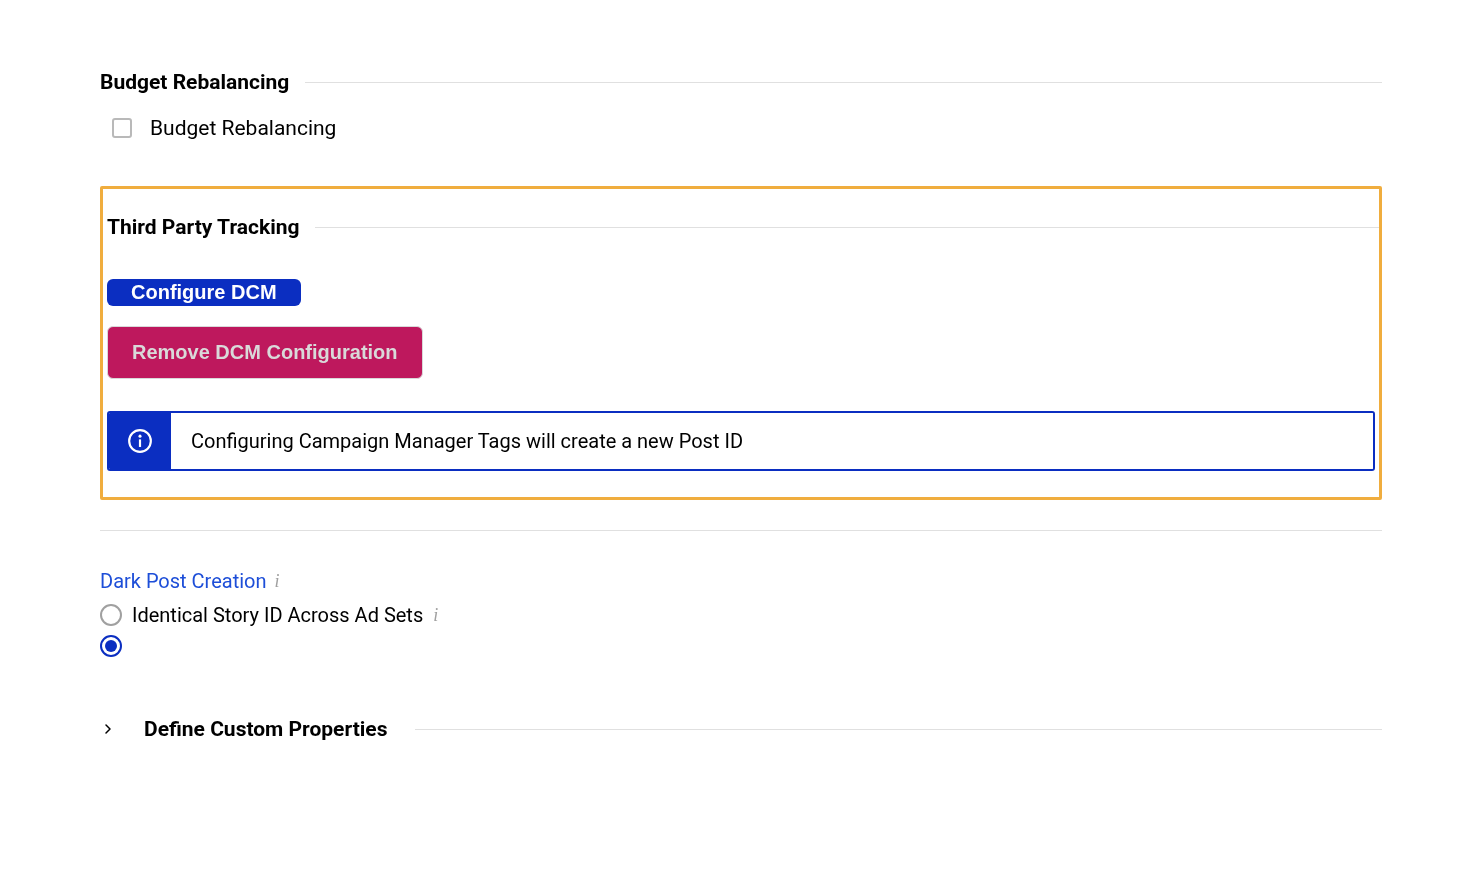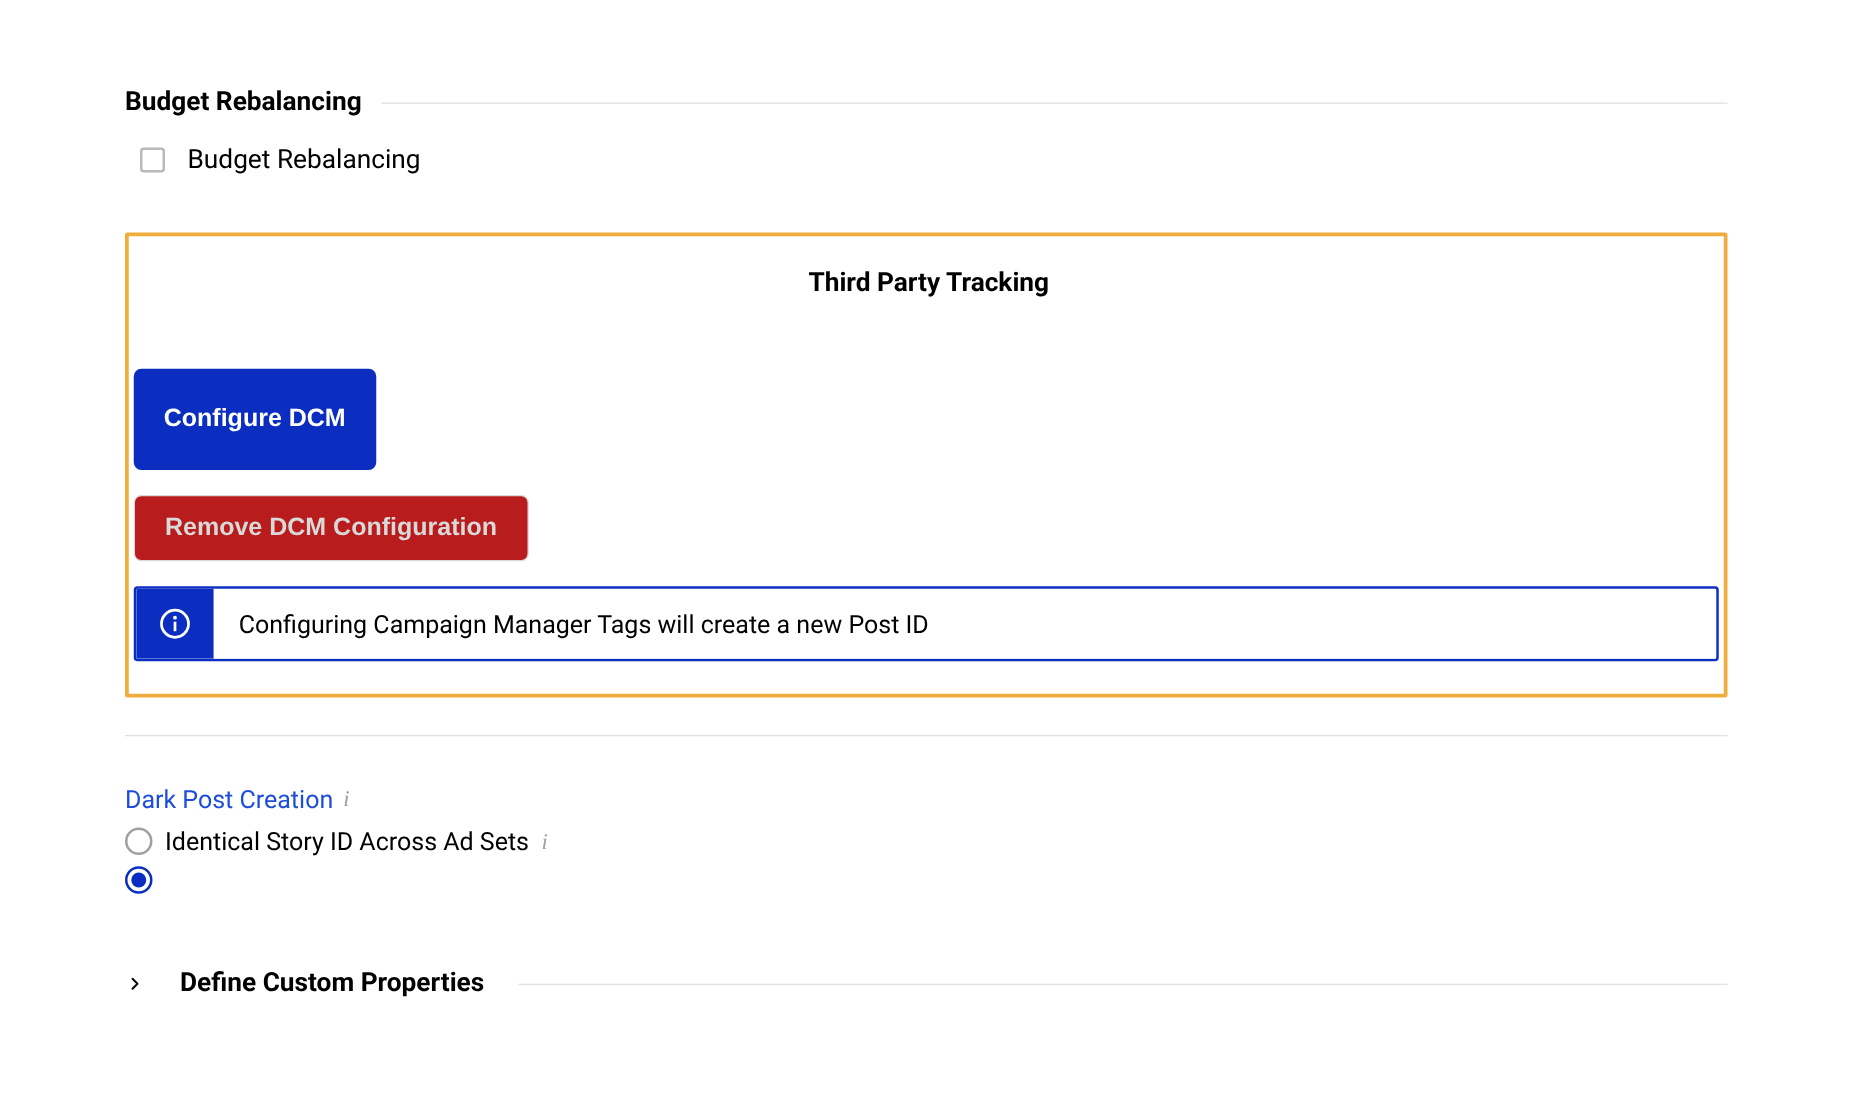--- a/index.html
+++ b/index.html
@@ -62,49 +62,48 @@
     }
     .highlight-inner {
       padding: 0 0 0 0;
     }
     .tpt-header {
       display: flex;
       align-items: center;
       gap: 16px;
       margin: 0 0 40px 0;
       padding: 0 0 0 0;
-      flex-direction: column;
     }
     .tpt-title {
       font-size: 21px;
       font-weight: 700;
       color: #000;
       white-space: nowrap;
       padding-left: 0;
     }
     .btn-primary {
       display: inline-flex;
       align-items: center;
       justify-content: center;
       background: #0b2ec1;
       color: #fff;
       font-size: 20px;
       font-weight: 600;
-      padding: 29px 24px;
+      padding: 2px 24px;
       border: none;
       border-radius: 6px;
       cursor: pointer;
       margin-left: 0;
       margin-bottom: 20px;
     }
     .btn-secondary {
       display: inline-flex;
       align-items: center;
       justify-content: center;
-      background: #b91c1c;
+      background: #be185d;
       color: #d9d9d9;
       font-size: 20px;
       font-weight: 600;
       padding: 14px 24px;
       border: 1px solid #d9d9d9;
       border-radius: 6px;
       cursor: not-allowed;
       margin-left: 0;
       margin-bottom: 20px;
     }
@@ -217,21 +216,21 @@
       <div class="section-line"></div>
     </div>
 
     <div style="padding-left:4px;">
       <button class="btn-primary">Configure DCM</button>
     </div>
     <div style="padding-left:4px;">
       <button class="btn-secondary">Remove DCM Configuration</button>
     </div>
 
-    <div class="info-bar" style="margin-left:4px; margin-right:4px;">
+    <div class="info-bar" style="margin-left:4px; margin-right:4px;margin-top:12px;">
       <div class="info-icon-wrap">
         <svg width="26" height="26" viewBox="0 0 24 24" fill="none">
           <circle cx="12" cy="12" r="10" stroke="#fff" stroke-width="2"></circle>
           <circle cx="12" cy="7.5" r="1.4" fill="#fff"></circle>
           <rect x="11" y="10.5" width="2" height="7" fill="#fff"></rect>
         </svg>
       </div>
       <div class="info-text">Configuring Campaign Manager Tags will create a new Post ID</div>
     </div>
   </div>

